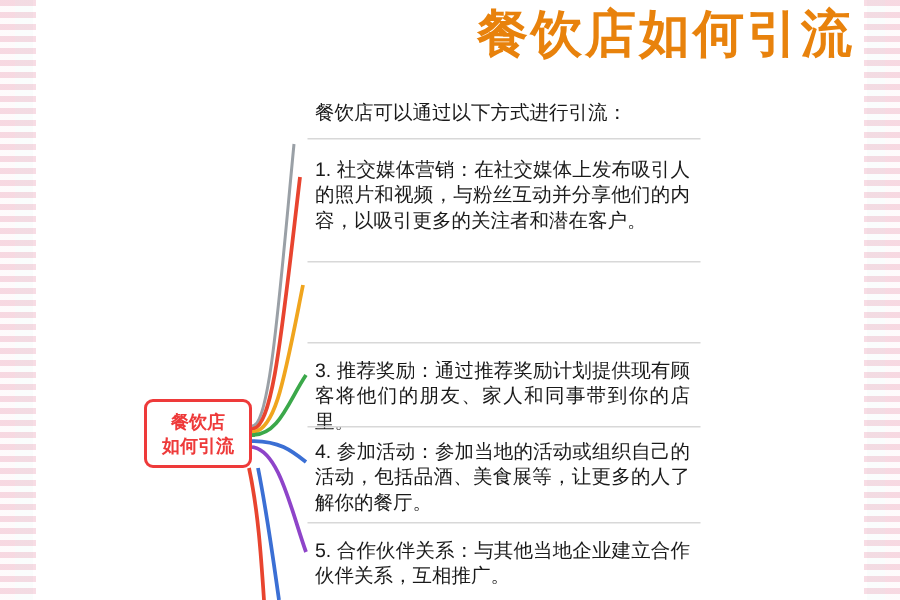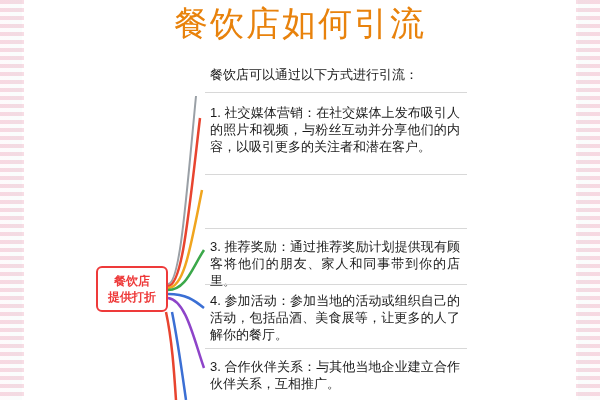--- a/index.html
+++ b/index.html
@@ -63,23 +63,23 @@
     width: 540px; height: 400px;
     background: #ffffff;
   }
 
   
   .title {
     position: absolute;
     left: 30px;
     top: 2px;
     width: 540px;
-    text-align: center;
+    text-align: right;
     font-size: 34px;
-    font-weight: normal;
+    font-weight: bold;
     color: #e8820c;
     letter-spacing: 2px;
     line-height: 42px;
     white-space: nowrap;
   }
 
   
   .center-node {
     position: absolute;
     left: 96px;
@@ -151,32 +151,32 @@
     <path d="M168,288 C184,288 190,250 202,190" fill="none" stroke="#f0a51e" stroke-width="2.5"></path>
     <path d="M168,290 C186,290 192,268 204,250" fill="none" stroke="#3ba84a" stroke-width="2.5"></path>
     <path d="M168,294 C186,294 194,300 204,308" fill="none" stroke="#3b6fd4" stroke-width="2.5"></path>
     <path d="M168,298 C186,300 194,340 204,368" fill="none" stroke="#8e44c9" stroke-width="2.5"></path>
     <path d="M166,312 C172,340 174,370 176,400" fill="none" stroke="#e8442f" stroke-width="2.5"></path>
     <path d="M172,312 C178,342 182,372 186,400" fill="none" stroke="#3b6fd4" stroke-width="2.5"></path>
   </svg>
 
   <div class="center-node">
     <span>餐饮店</span>
-    <span>提供打折</span>
+    <span>如何引流</span>
   </div>
 
   <div class="branch branch-intro">餐饮店可以通过以下方式进行引流：</div>
 
   <div class="divider" style="top:92px"></div>
   <div class="branch" style="top:104px">1. 社交媒体营销：在社交媒体上发布吸引人的照片和视频，与粉丝互动并分享他们的内容，以吸引更多的关注者和潜在客户。</div>
 
   <div class="divider" style="top:174px"></div>
 
   <div class="divider" style="top:228px"></div>
   <div class="branch" style="top:238px">3. 推荐奖励：通过推荐奖励计划提供现有顾客将他们的朋友、家人和同事带到你的店里。</div>
 
   <div class="divider" style="top:284px"></div>
   <div class="branch" style="top:292px">4. 参加活动：参加当地的活动或组织自己的活动，包括品酒、美食展等，让更多的人了解你的餐厅。</div>
 
   <div class="divider" style="top:348px"></div>
-  <div class="branch" style="top:358px">3. 合作伙伴关系：与其他当地企业建立合作伙伴关系，互相推广。</div>
+  <div class="branch" style="top:358px">5. 合作伙伴关系：与其他当地企业建立合作伙伴关系，互相推广。</div>
 
 </div>
 
 </body></html>

